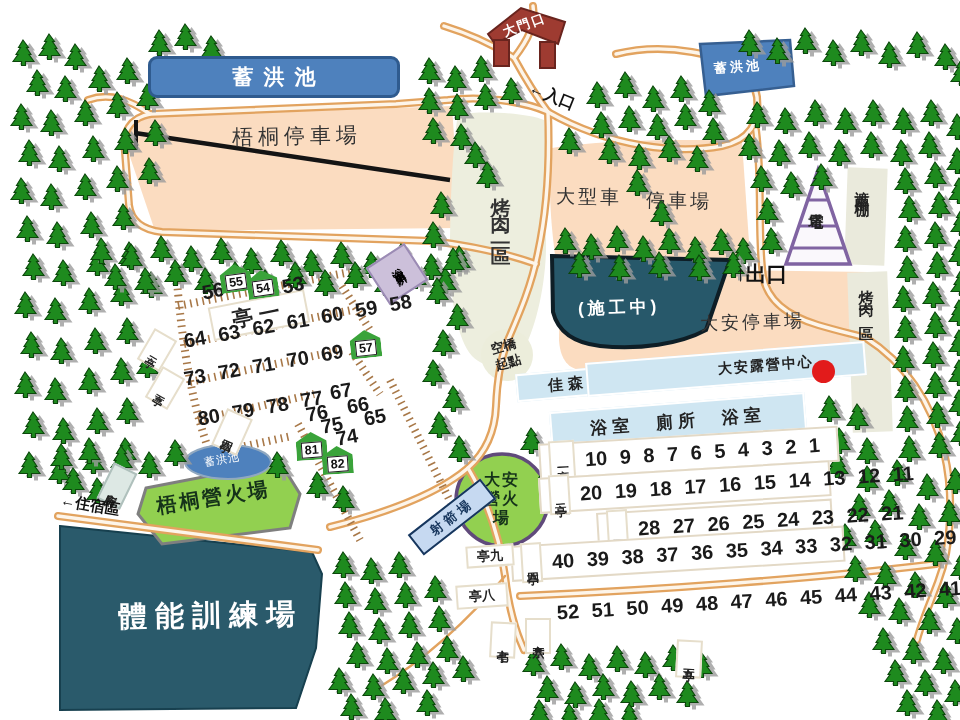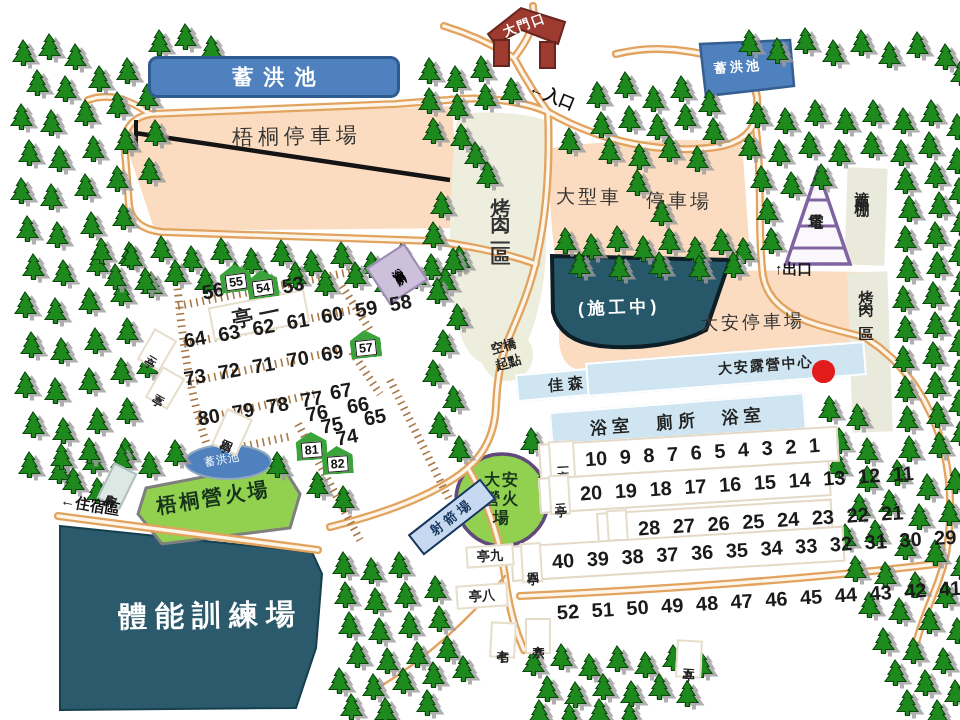--- a/index.html
+++ b/index.html
@@ -403,21 +403,21 @@
 
 <div class="box pond-tl" style="left:148px;top:56px;width:252px;height:42px;">
       <span>蓄洪池</span>
     </div>
 <div class="lbl" style="left:714px;top:58px;transform:rotate(-4deg);color:#fff;font-size:13px;font-weight:bold;letter-spacing:3px;">蓄洪池</div>
 <div class="lbl" style="left:204px;top:452px;transform:rotate(-10deg);color:#fff;font-size:11px;letter-spacing:1px;">蓄洪池</div>
 
 <div class="lbl" style="left:232px;top:122px;font-size:21px;letter-spacing:5px;color:#333;transform:rotate(-1deg);">梧桐停車場</div>
 <div class="lbl" style="left:502px;top:16px;transform:rotate(-20deg);color:#fff;font-size:13px;font-weight:bold;letter-spacing:2px;">大門口</div>
 <div class="lbl hand" style="left:528px;top:86px;transform:rotate(22deg);font-size:16px;">←入口</div>
-<div class="lbl hand" style="left:775px;top:260px;font-size:15px;">↑出口</div>
+<div class="lbl hand" style="left:735px;top:260px;font-size:21px;">↑出口</div>
 
 <div class="lbl" style="left:556px;top:184px;font-size:19px;letter-spacing:3px;color:#333;transform:rotate(1deg);">大型車</div>
 <div class="lbl" style="left:646px;top:188px;font-size:19px;letter-spacing:3px;color:#333;transform:rotate(1deg);">停車場</div>
 
 <div class="lbl vtext" style="left:488px;top:182px;height:180px;font-size:20px;font-weight:bold;letter-spacing:16px;color:#333;">烤肉二區</div>
 <div class="lbl vtext" style="left:852px;top:178px;height:90px;font-size:15px;font-weight:bold;letter-spacing:6px;">遮雨棚</div>
 <div class="lbl vtext" style="left:856px;top:278px;height:150px;font-size:15px;font-weight:bold;letter-spacing:12px;">烤肉一區</div>
 <div class="lbl vtext" style="left:806px;top:202px;height:60px;font-size:15px;font-weight:bold;">電塔</div>
 
 <div class="lbl" style="left:700px;top:310px;font-size:18px;letter-spacing:3px;color:#333;transform:rotate(-2deg);">大安停車場</div>

